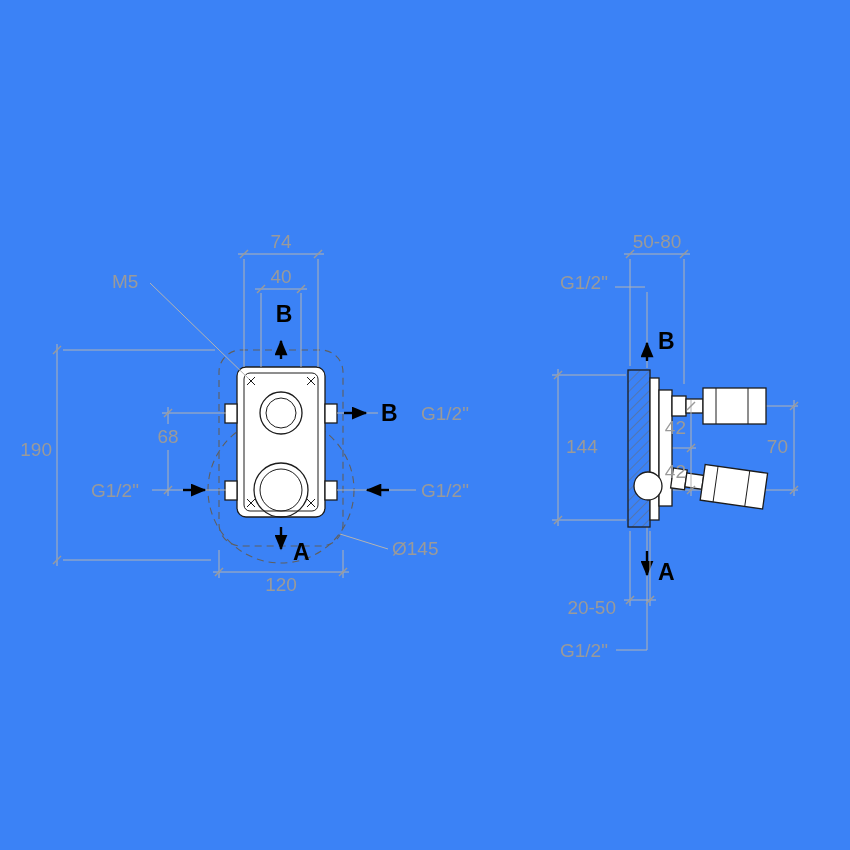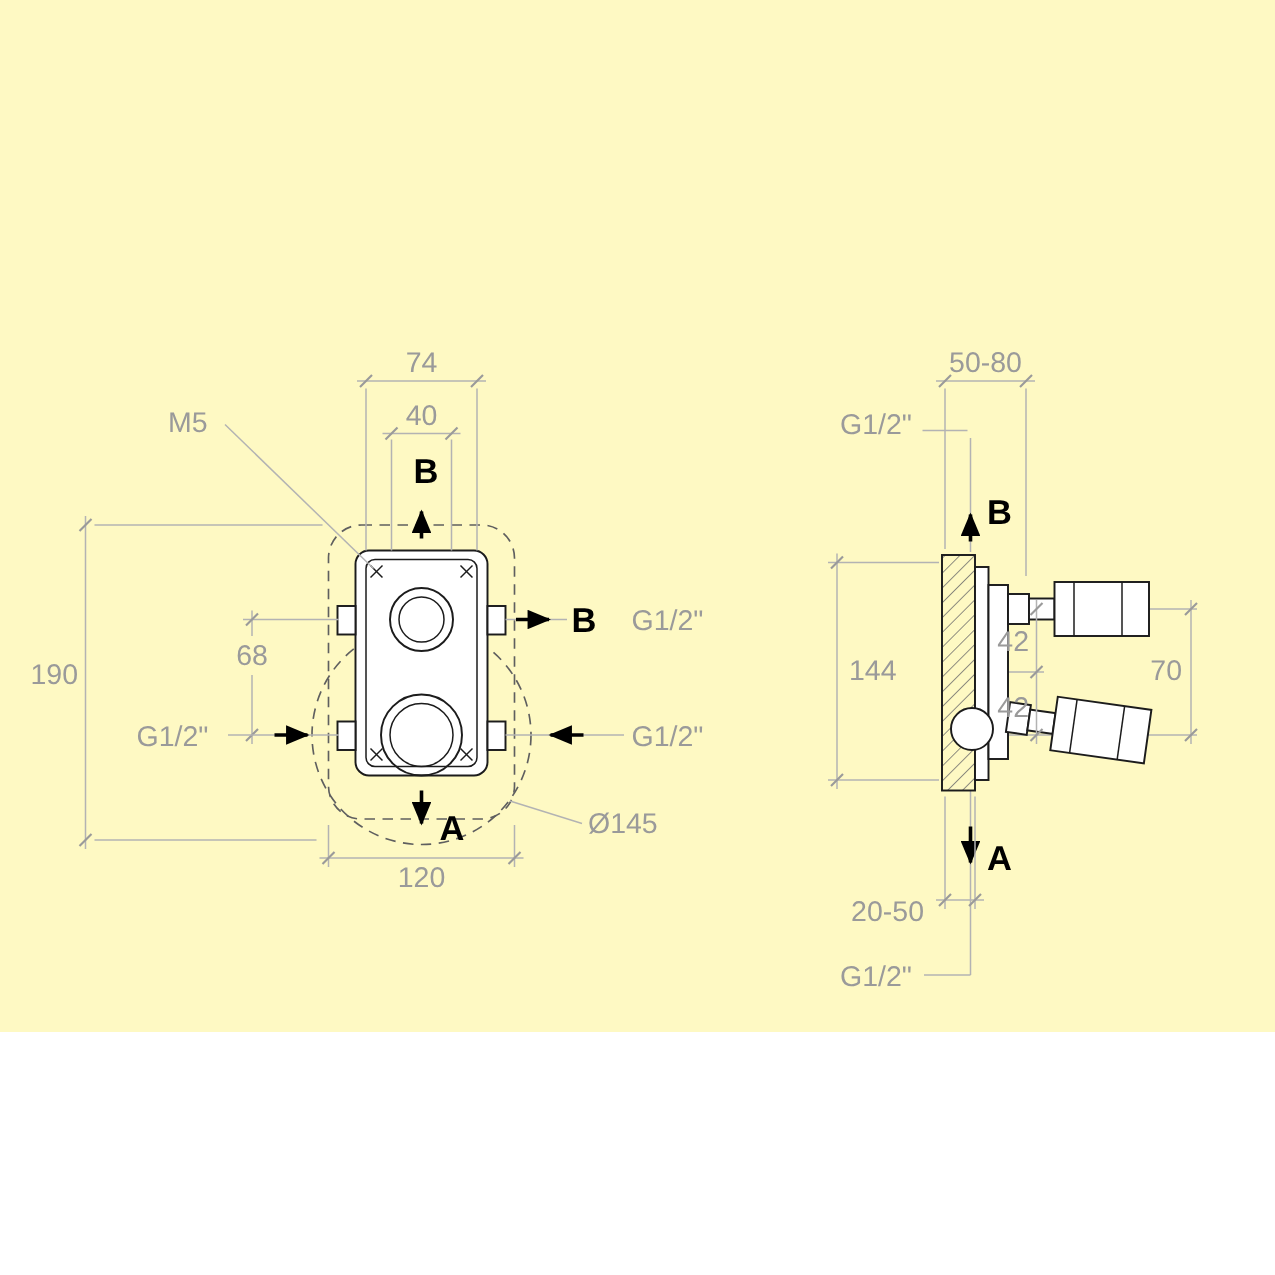--- a/index.html
+++ b/index.html
@@ -1,16 +1,16 @@
 <!DOCTYPE html>
 <html><head>
 <meta charset="utf-8">
 <style>
   html,body{margin:0;padding:0;background:#ffffff;}
-  .stage{position:relative;width:850px;height:688px;background:#fef9c3;overflow:hidden;}
+  .stage{position:relative;width:850px;height:850px;background:#3b82f6;overflow:hidden;}
   svg{position:absolute;inset:0;}
   text{font-family:"Liberation Sans","DejaVu Sans",sans-serif;}
   .dim-text{fill:#9a9a9a;font-size:19px;}
   .letter{fill:#000000;font-size:23px;font-weight:bold;}
   .geo{stroke:#1c1c1c;stroke-width:1.3;fill:none;}
   .geo-thin{stroke:#1c1c1c;stroke-width:1;fill:none;}
   .geo-fill{stroke:#1c1c1c;stroke-width:1.3;fill:#ffffff;}
   .dash{stroke:#5f5f5f;stroke-width:1.1;fill:none;stroke-dasharray:7 5;}
   .dimline{stroke:#b3b3b3;stroke-width:1;fill:none;}
   .tick{stroke:#9a9a9a;stroke-width:1.4;}

